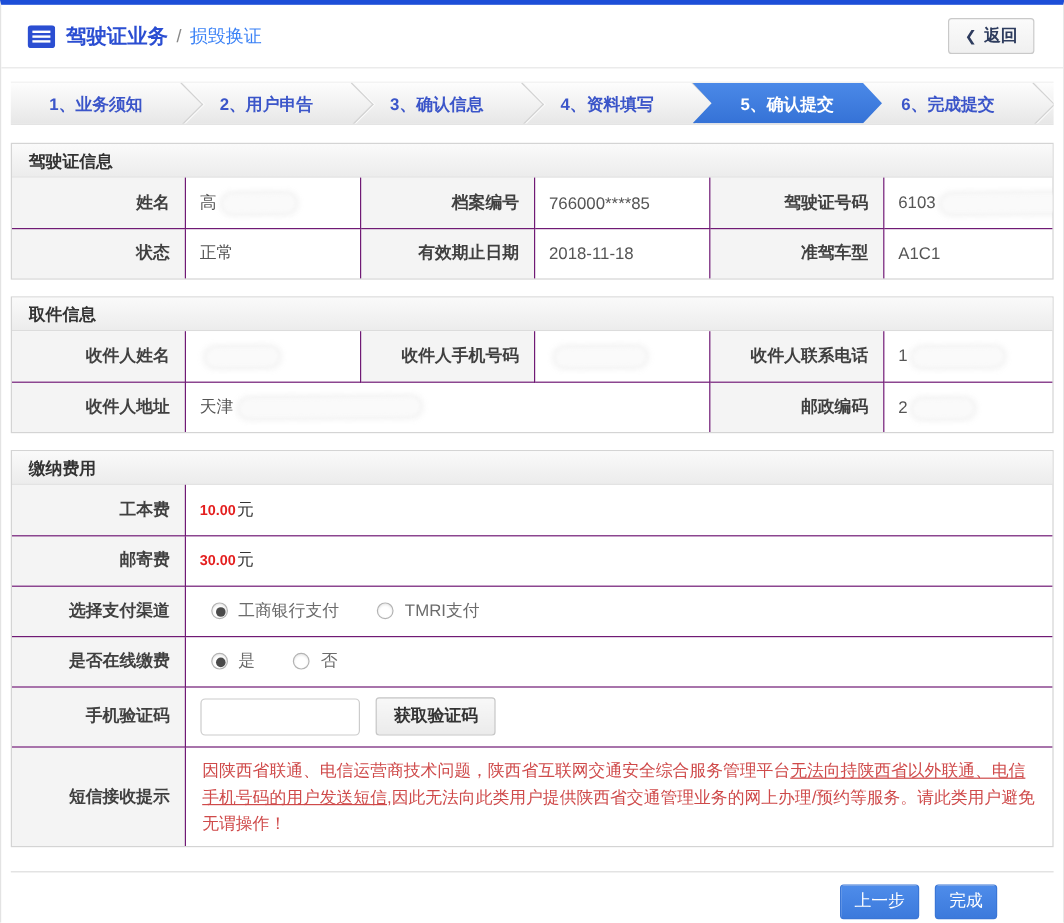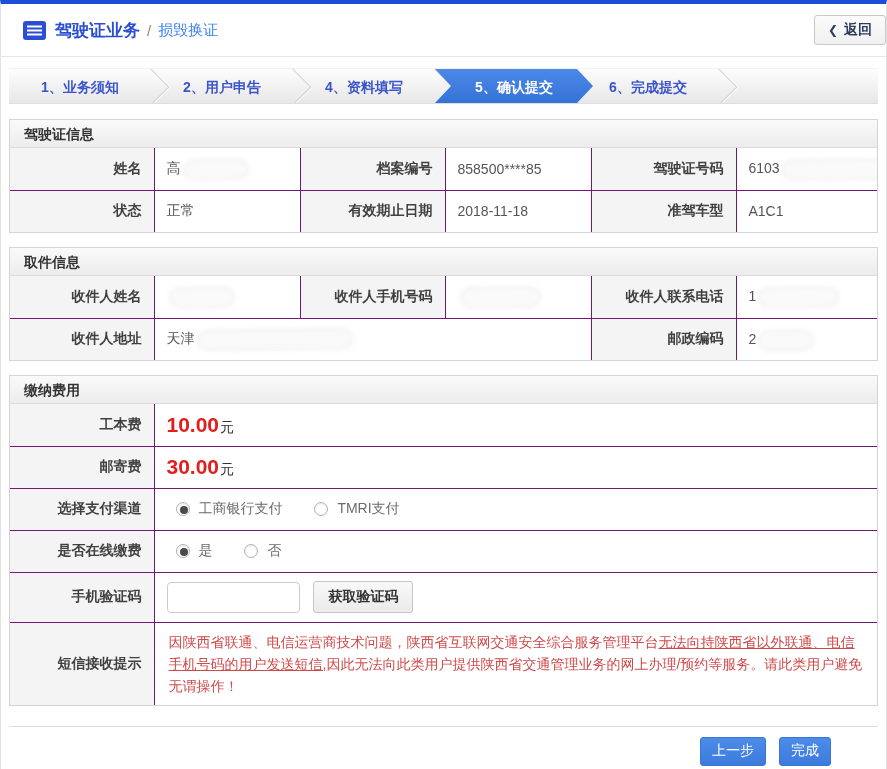--- a/index.html
+++ b/index.html
@@ -17,21 +17,21 @@
     border-right: 1px solid #e3e3e3;
     overflow: hidden;
   }
 
   
   .app-header {
     height: 53px;
     display: flex;
     align-items: center;
     justify-content: space-between;
-    padding: 0 0 0 22px;
+    padding: 0 24px 0 22px;
     border-bottom: 1px solid #e6e6e6;
   }
   .title-group { display: flex; align-items: center; }
   .doc-icon { display: inline-flex; margin-right: 9px; }
   .page-title { color: #2b4ed2; font-size: 17px; font-weight: bold; }
   .crumb-sep { color: #888; font-size: 15px; margin: 0 7px; }
   .page-subtitle { color: #3b82f6; font-size: 15px; }
   .back-btn {
     display: inline-flex; align-items: center; gap: 6px;
     height: 30px; padding: 0 13px;
@@ -117,21 +117,21 @@
     background: #fafafa;
     box-shadow: 0 0 4px 3px rgba(160,160,160,0.13);
     filter: blur(1.5px);
     margin-left: 5px;
     transform: rotate(-0.6deg);
   }
   .w50 { width: 50px; } .w60 { width: 60px; } .w75 { width: 75px; }
   .w110 { width: 110px; } .w150 { width: 150px; }
 
   
-  .fee-num { color: #e41e1e; font-weight: bold; font-size: 21px; }
+  .fee-num { color: #e41e1e; font-weight: bold; font-size: 12px; }
   .fee-unit { color: #333; font-size: 14px; margin-left: 1px; }
 
   
   .radio { display: inline-flex; align-items: center; gap: 9px; margin-right: 28px; cursor: pointer; }
   .radio-first { margin-left: 9px; }
   .radio .dot {
     width: 14px; height: 14px;
     border: 1px solid #b3b3b3; border-radius: 50%;
     background: #fff; position: relative;
     box-shadow: inset 0 1px 2px rgba(0,0,0,0.10);
@@ -198,20 +198,21 @@
     </div>
     <button class="back-btn">
       <span class="back-chevron">❮</span>
       <span>返回</span>
     </button>
   </div>
 
   <div class="steps">
     <div class="step">1、业务须知</div>
     <div class="step">2、用户申告</div>
+    <div class="step">3、确认信息</div>
     <div class="step">4、资料填写</div>
     <div class="step active">5、确认提交</div>
     <div class="step">6、完成提交</div>
   </div>
 
   <div class="panel panel-first">
     <div class="panel-title">驾驶证信息</div>
     <table class="kv">
       <colgroup>
         <col style="width:144px">
@@ -221,21 +222,21 @@
         <col style="width:145px">
           <col>
       </colgroup>
       <tbody>
           <tr>
         <td class="lbl">姓名</td>
         <td class="val">
           <span>高</span><span class="redact w60"></span>
         </td>
         <td class="lbl">档案编号</td>
-        <td class="val">858500****85</td>
+        <td class="val">766000****85</td>
         <td class="lbl">驾驶证号码</td>
         <td class="val">
           <span>6103</span><span class="redact w110"></span>
         </td>
       </tr>
       <tr>
         <td class="lbl">状态</td>
         <td class="val">正常</td>
         <td class="lbl">有效期止日期</td>
         <td class="val">2018-11-18</td>

